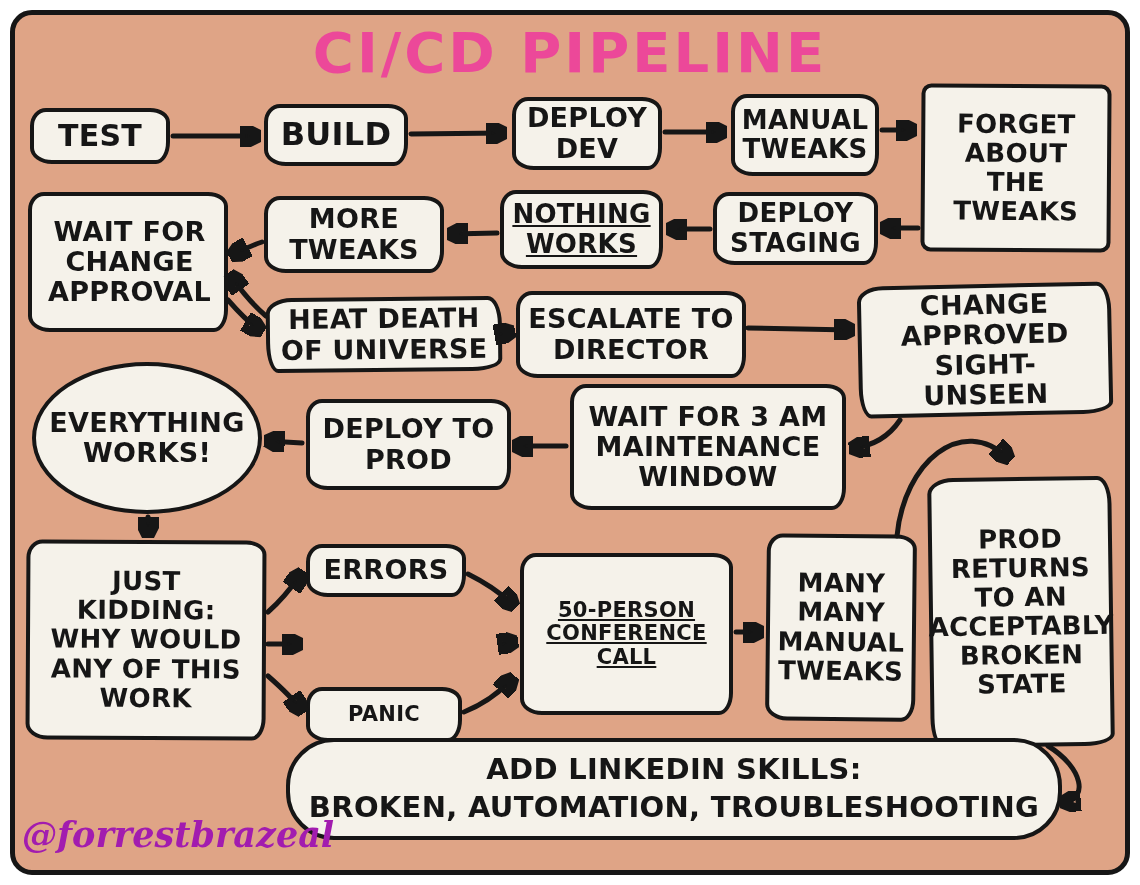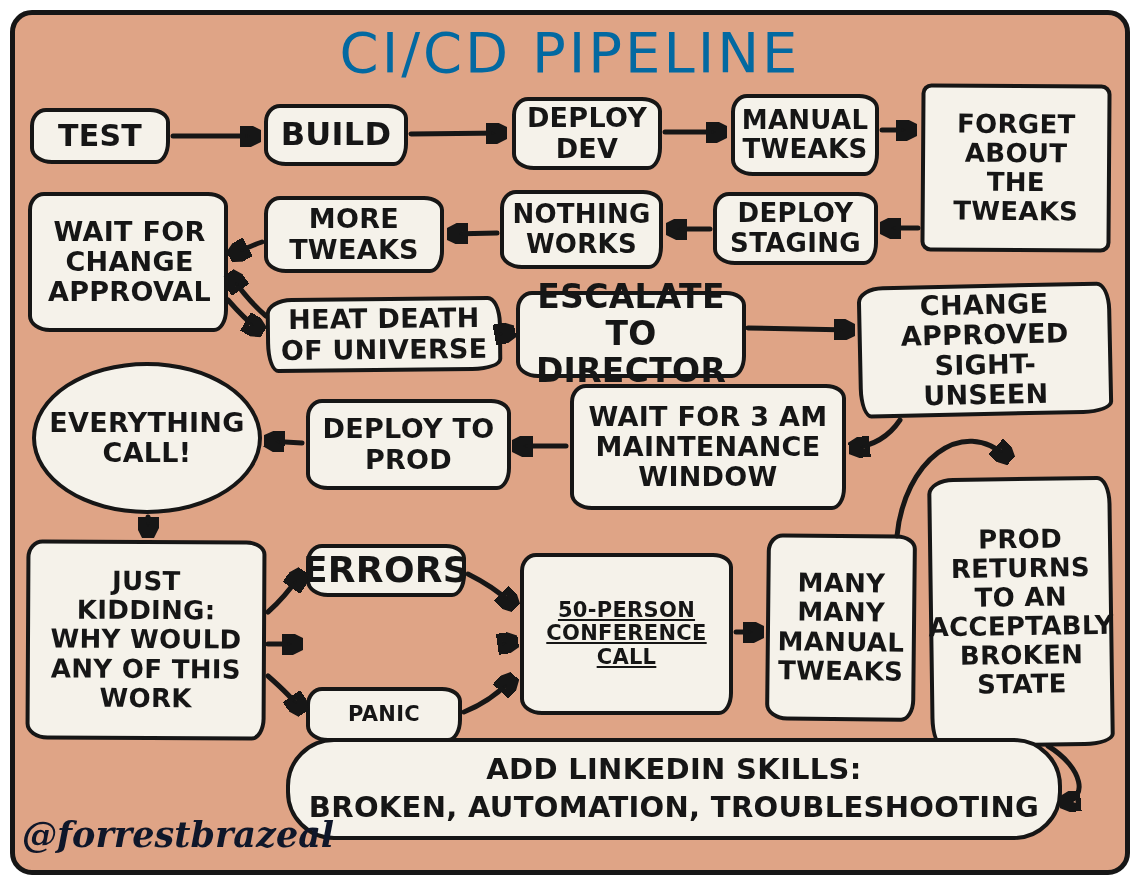--- a/index.html
+++ b/index.html
@@ -8,22 +8,22 @@
 
   .canvas { position: relative; width: 1140px; height: 885px; background: #ffffff; overflow: hidden; }
 
   .paper {
     position: absolute; left: 10px; top: 10px; width: 1120px; height: 865px;
     background: #dfa486; border: 5px solid #161616; border-radius: 22px;
   }
 
   .title {
     position: absolute; top: 20px; left: 0; width: 100%;
-    text-align: center; font-size: 56px; font-weight: normal;
-    letter-spacing: 3px; color: #0369a1; z-index: 3;
+    text-align: center; font-size: 56px; font-weight: bold;
+    letter-spacing: 3px; color: #ec4899; z-index: 3;
   }
 
   .node {
     position: absolute; z-index: 1;
     display: flex; align-items: center; justify-content: center;
     text-align: center; white-space: pre-line;
     background: #f5f2ea; color: #161616;
     border: 4px solid #161616;
     border-radius: 16px 20px 14px 22px / 18px 14px 22px 16px;
     font-weight: bold; line-height: 1.12; letter-spacing: 0.3px;
@@ -36,21 +36,21 @@
 
   .arrows {
     position: absolute; left: 0; top: 0; width: 1140px; height: 885px;
     z-index: 2; pointer-events: none;
   }
   .arrows path { stroke: #161616; stroke-width: 5; fill: none; stroke-linecap: round; }
 
   .signature {
     position: absolute; left: 22px; bottom: 30px; z-index: 3;
     font-family: "DejaVu Serif", serif; font-style: italic; font-weight: bold;
-    font-size: 35px; color: #0f172a;
+    font-size: 35px; color: #a21caf;
   }
 </style>
 </head>
 <body>
 
 <div class="canvas">
   <div class="paper"></div>
 
   <div class="title">CI/CD PIPELINE</div>
 
@@ -63,46 +63,46 @@
   <div class="node" style="left:921px;top:84px;width:190px;height:168px;font-size:26px;border-radius:10px;transform:rotate(0.4deg);">FORGET
 ABOUT
 THE
 TWEAKS</div>
 
   <div class="node" style="left:28px;top:192px;width:200px;height:140px;font-size:27px;justify-content:flex-start;text-align:center;padding-left:16px;">WAIT FOR
 CHANGE
 APPROVAL</div>
   <div class="node" style="left:264px;top:196px;width:180px;height:77px;font-size:27px;">MORE
 TWEAKS</div>
-  <div class="node" style="left:500px;top:190px;width:163px;height:79px;font-size:26px;">NOTHING
+  <div class="node" style="left:500px;top:190px;width:163px;height:79px;font-size:26px;text-decoration:underline;">NOTHING
 WORKS</div>
   <div class="node" style="left:713px;top:192px;width:165px;height:73px;font-size:26px;">DEPLOY
 STAGING</div>
 
   <div class="node jagged" style="left:266px;top:297px;width:236px;height:75px;font-size:27px;transform:rotate(-0.6deg);">HEAT DEATH
 OF UNIVERSE</div>
-  <div class="node" style="left:516px;top:291px;width:230px;height:87px;font-size:33px;">ESCALATE TO
+  <div class="node" style="left:516px;top:291px;width:230px;height:87px;font-size:27px;">ESCALATE TO
 DIRECTOR</div>
   <div class="node jagged" style="left:858px;top:284px;width:254px;height:132px;font-size:27px;transform:rotate(-1.2deg);">CHANGE
 APPROVED
 SIGHT- UNSEEN</div>
 
   <div class="node ellipse" style="left:32px;top:362px;width:230px;height:152px;font-size:27px;">EVERYTHING
-CALL!</div>
+WORKS!</div>
   <div class="node" style="left:306px;top:399px;width:205px;height:91px;font-size:27px;">DEPLOY TO
 PROD</div>
   <div class="node" style="left:570px;top:384px;width:276px;height:126px;font-size:27px;">WAIT FOR 3 AM
 MAINTENANCE
 WINDOW</div>
 
   <div class="node" style="left:26px;top:540px;width:240px;height:200px;font-size:26px;transform:rotate(0.3deg);">JUST KIDDING:
 WHY WOULD
 ANY OF THIS
 WORK</div>
-  <div class="node" style="left:306px;top:544px;width:160px;height:53px;font-size:36px;">ERRORS</div>
+  <div class="node" style="left:306px;top:544px;width:160px;height:53px;font-size:27px;">ERRORS</div>
   <div class="node" style="left:306px;top:687px;width:156px;height:55px;font-size:21px;">PANIC</div>
   <div class="node" style="left:520px;top:553px;width:213px;height:162px;font-size:21px;text-decoration:underline;">50-PERSON
 CONFERENCE
 CALL</div>
   <div class="node" style="left:766px;top:534px;width:150px;height:187px;font-size:26px;transform:rotate(0.6deg);">MANY
 MANY
 MANUAL
 TWEAKS</div>
   <div class="node jagged" style="left:929px;top:477px;width:184px;height:270px;font-size:26px;transform:rotate(-0.8deg);">PROD
 RETURNS

